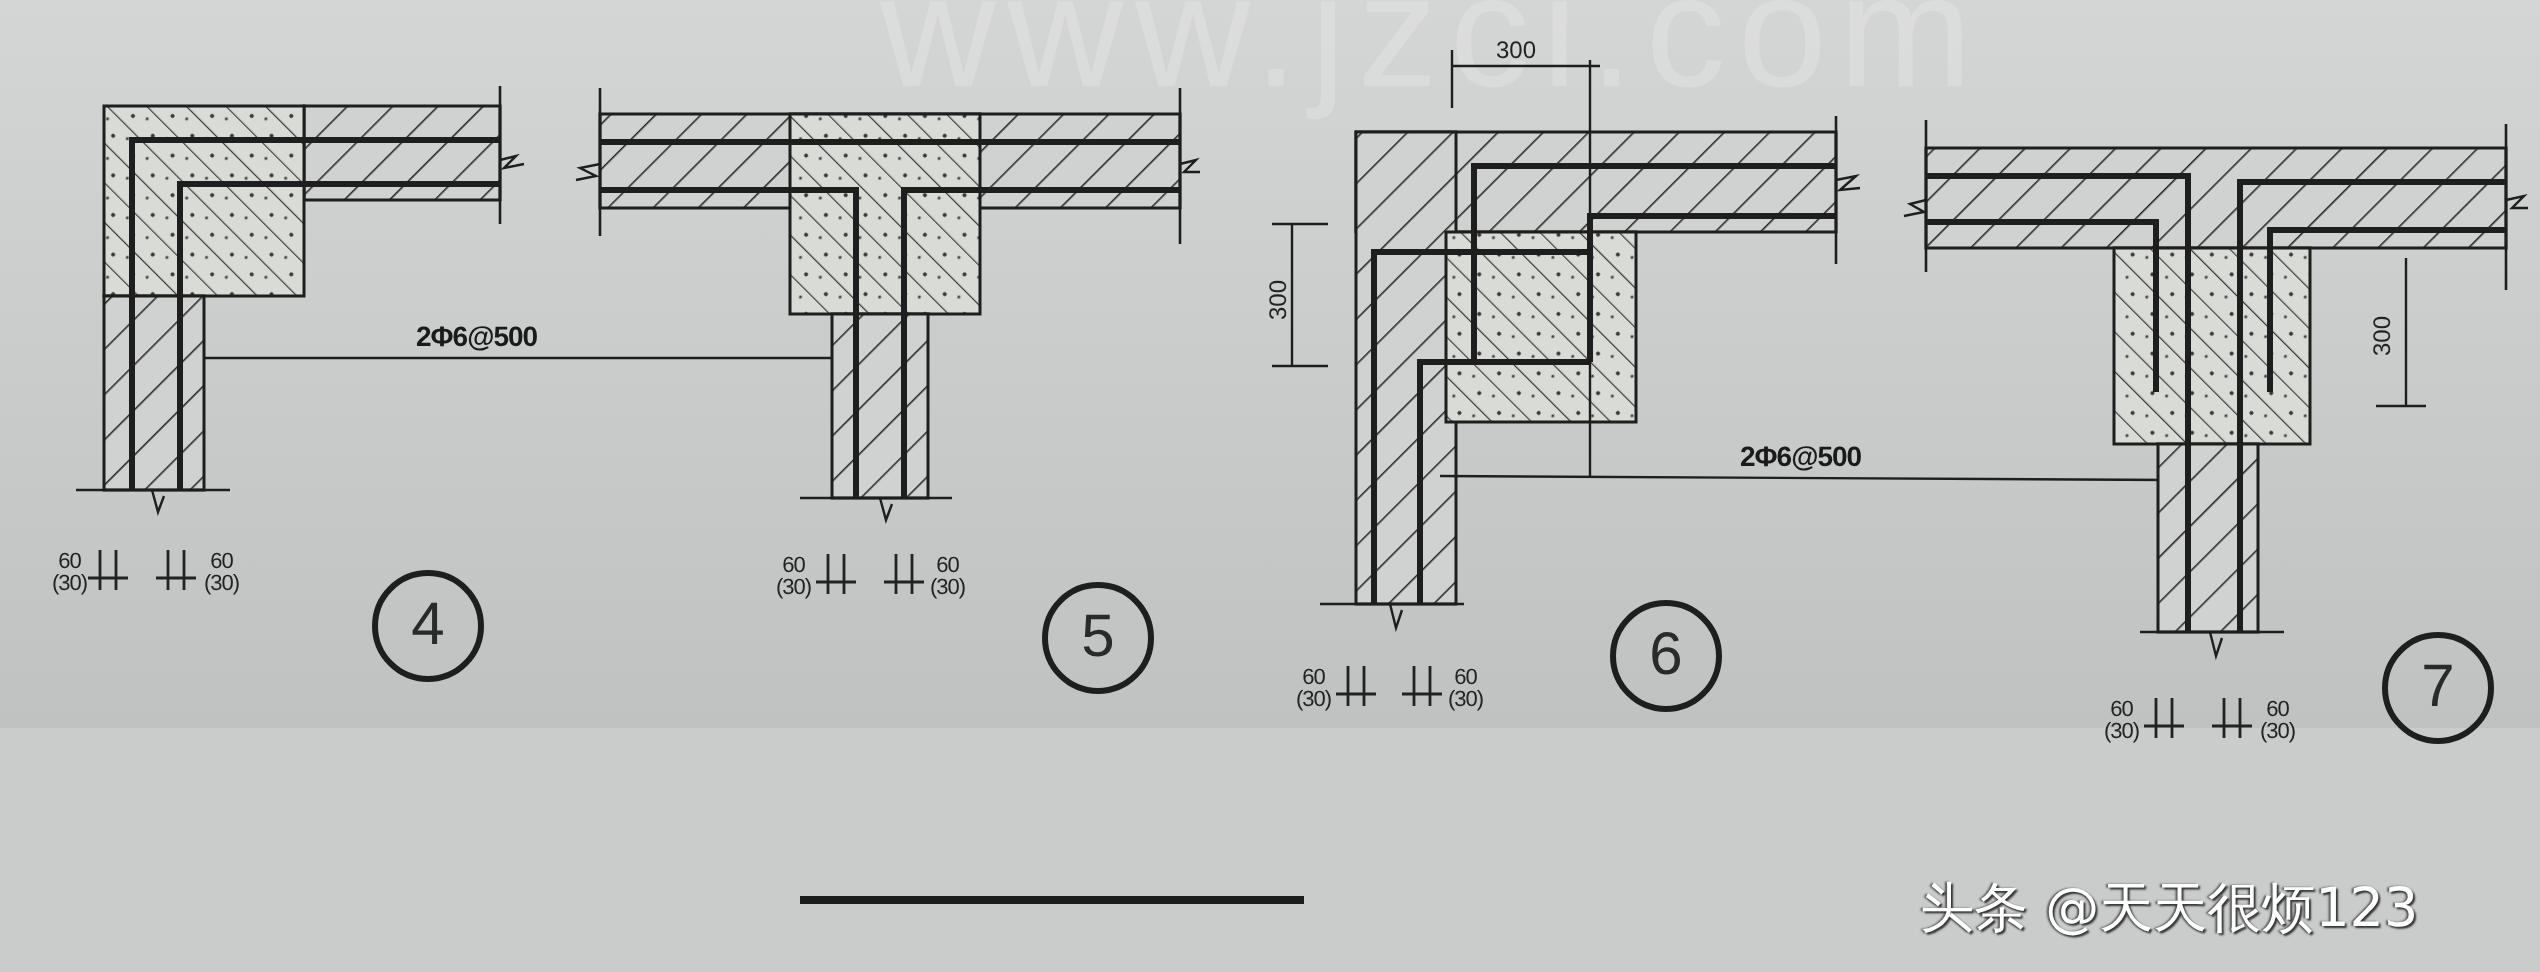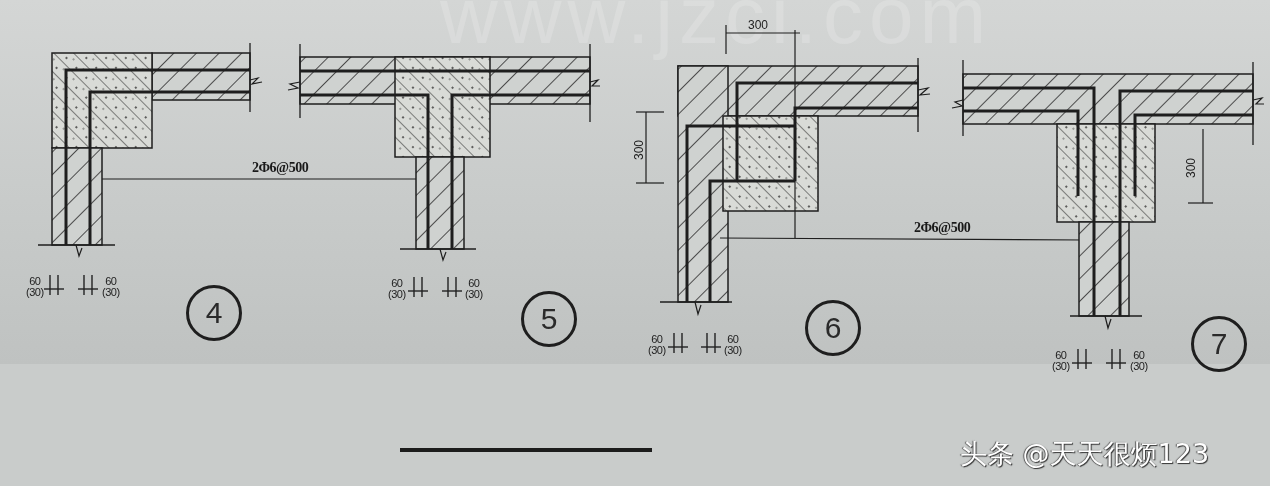--- a/index.html
+++ b/index.html
@@ -1,21 +1,21 @@
 <!DOCTYPE html>
 <html><head>
 <meta charset="utf-8">
 <style>
   html,body{margin:0;padding:0;}
   body{width:1270px;height:486px;overflow:hidden;background:#c9cccb;font-family:"Liberation Sans",sans-serif;}
   .page{position:relative;width:1270px;height:364px;background:linear-gradient(180deg,#d4d6d5 0%,#c8cbca 55%,#bfc2c1 100%);}
   svg.drawing{position:absolute;left:0;top:0;}
   .detail-num{position:absolute;width:56px;height:56px;border:3px solid #1e1e1e;border-radius:50%;box-sizing:border-box;display:flex;align-items:center;justify-content:center;font-family:"Liberation Sans",sans-serif;font-size:30px;color:#2a2a2a;}
   .dim-label{position:absolute;font-family:"Liberation Sans Narrow","Liberation Sans",sans-serif;font-size:11px;line-height:11px;color:#222;letter-spacing:-0.5px;text-align:center;}
-  .rebar-label{position:absolute;font-family:Liberation Serif, serif;font-size:14px;font-weight:bold;color:#1a1a1a;letter-spacing:-0.5px;margin-left:44px;}
+  .rebar-label{position:absolute;font-family:Liberation Sans, sans-serif;font-size:14px;font-weight:bold;color:#1a1a1a;letter-spacing:-0.5px;}
   .dim300{position:absolute;font-family:"Liberation Sans",sans-serif;font-size:12px;color:#222;}
   .dim300.vert{transform:rotate(-90deg);transform-origin:left top;}
   .title{position:absolute;left:408px;top:412px;font-family:"DejaVu Sans",sans-serif;font-size:22px;font-weight:bold;color:#2a2a2a;letter-spacing:3px;}
   .title-rule{position:absolute;left:400px;top:448px;width:252px;height:4px;background:#1c1c1c;}
   .subtitle{position:absolute;left:404px;top:458px;font-family:"DejaVu Sans",sans-serif;font-size:13px;font-weight:bold;color:#2a2a2a;letter-spacing:1px;}
   .watermark-text{position:absolute;left:960px;top:436px;font-family:"DejaVu Sans",sans-serif;font-size:27px;color:#ffffff;text-shadow:1px 1px 1px #333,-1px 0 1px #555;letter-spacing:0px;}
   .bg-watermark{position:absolute;left:440px;top:-30px;font-family:"Liberation Sans",sans-serif;font-size:80px;color:rgba(255,255,255,0.18);letter-spacing:6px;}
 </style>
 </head>
 <body>

